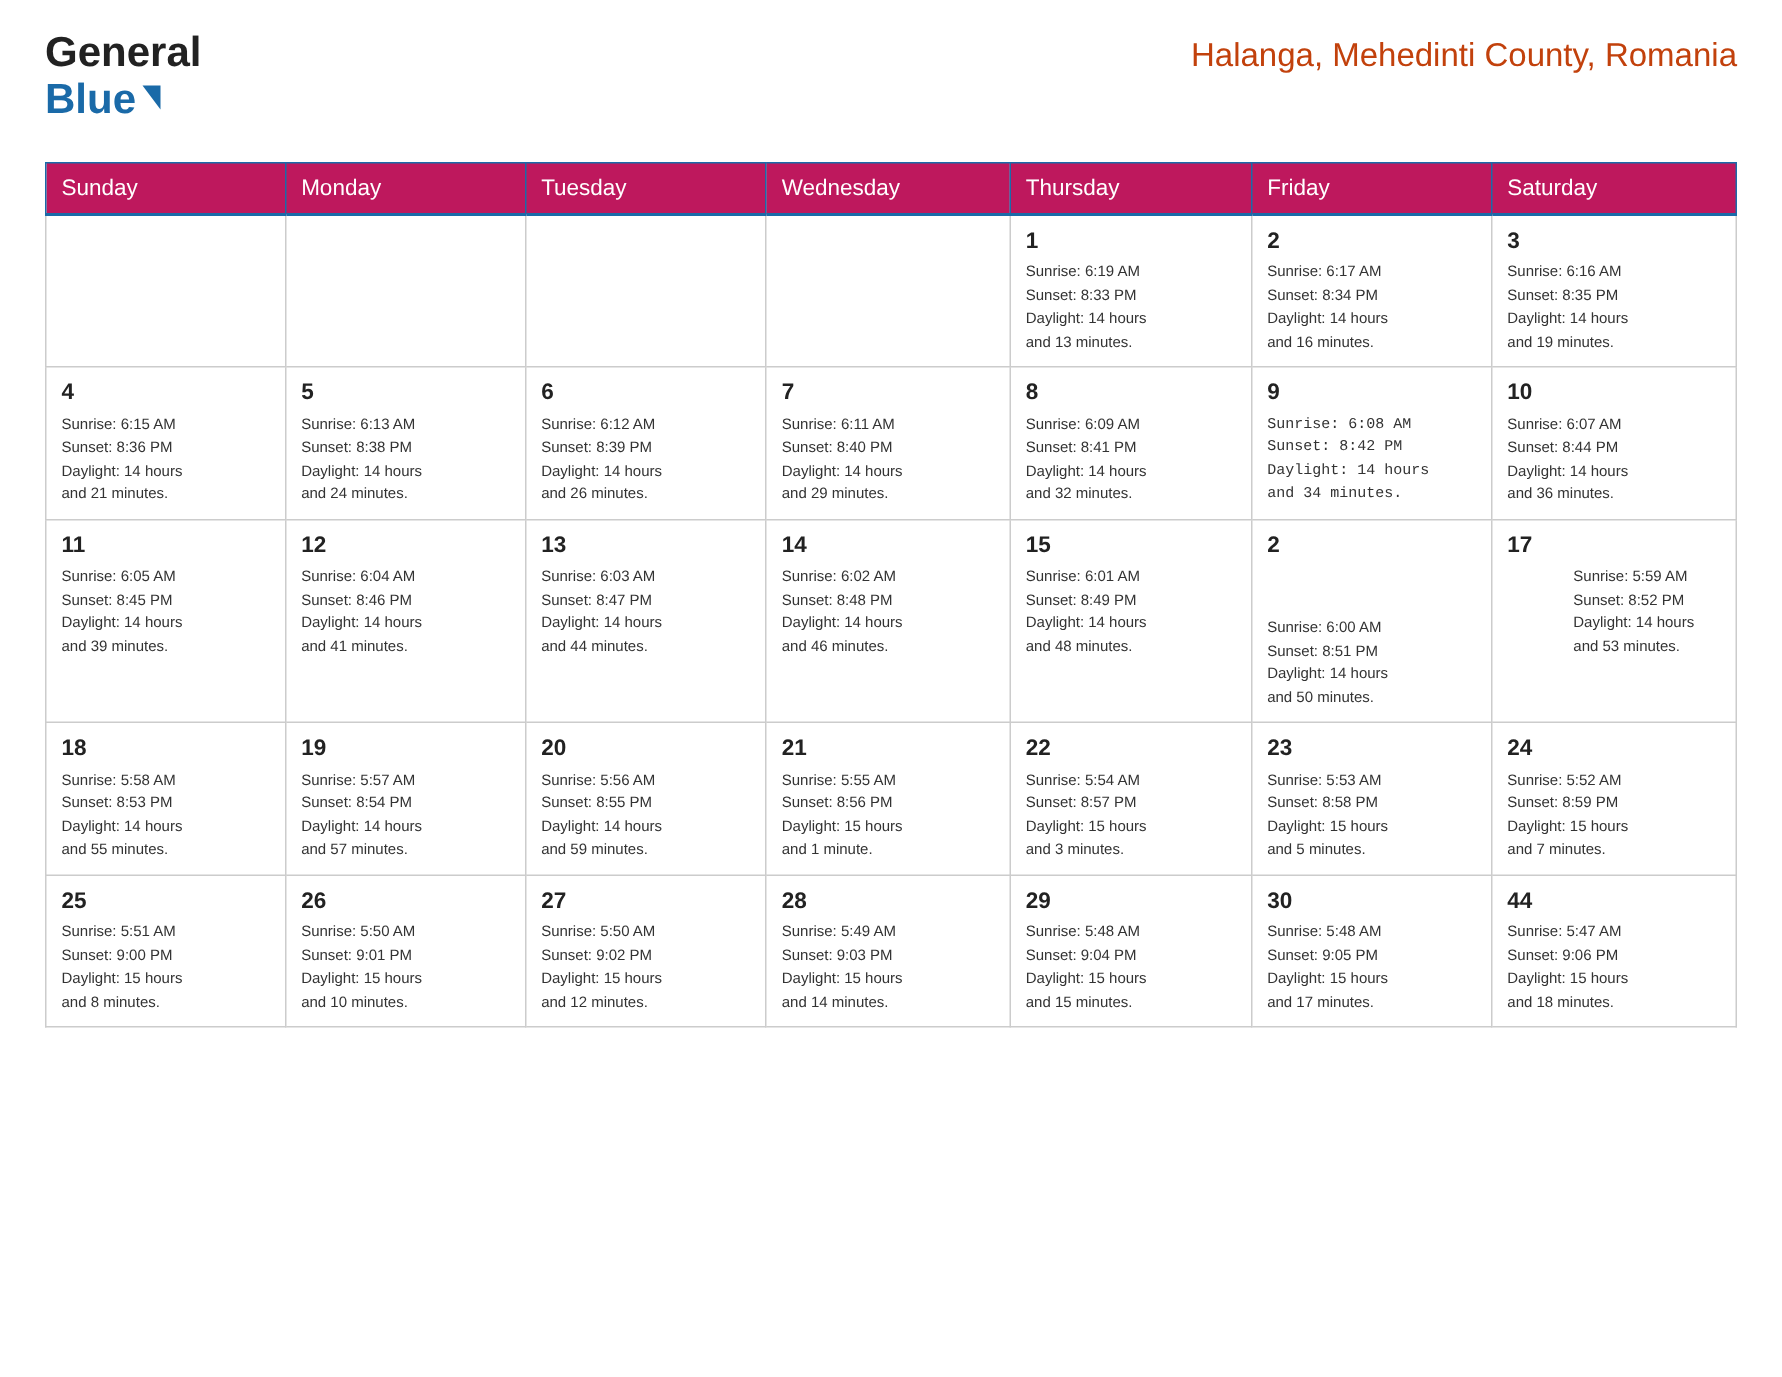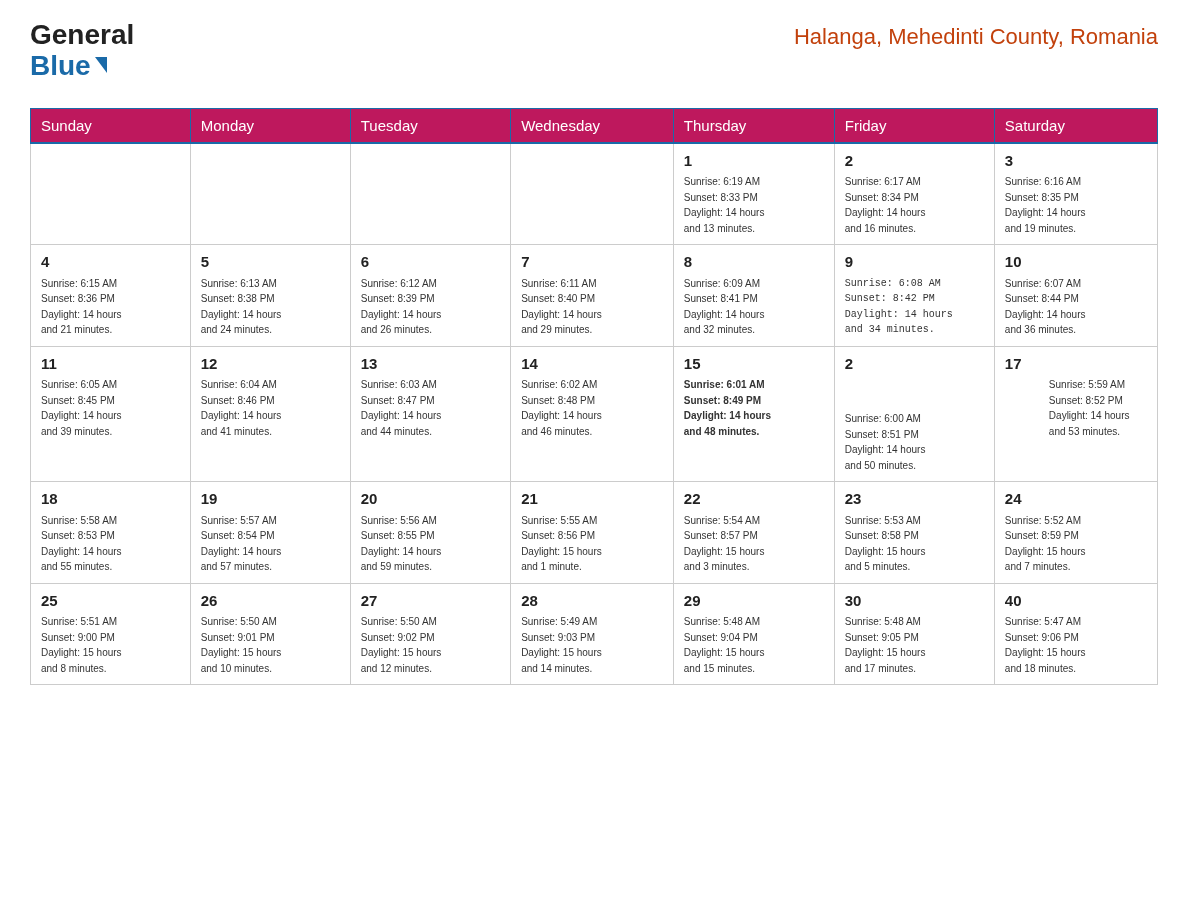--- a/index.html
+++ b/index.html
@@ -240,21 +240,21 @@
         </td>
         <td>
           <div class="day-number">14</div>
           <div class="day-info" style="white-space: pre-line;">Sunrise: 6:02 AM
 Sunset: 8:48 PM
 Daylight: 14 hours
 and 46 minutes.</div>
         </td>
         <td>
           <div class="day-number">15</div>
-          <div class="day-info" style="white-space: pre-line; font-weight: bold;">Sunrise: 6:01 AM
+          <div class="day-info" style="white-space: pre-line;">Sunrise: 6:01 AM
 Sunset: 8:49 PM
 Daylight: 14 hours
 and 48 minutes.</div>
         </td>
         <td>
           <div class="day-number">2</div>
           <div class="day-info" style="white-space: pre-line; margin-top: 36px;">Sunrise: 6:00 AM
 Sunset: 8:51 PM
 Daylight: 14 hours
 and 50 minutes.</div>
@@ -355,21 +355,21 @@
 and 15 minutes.</div>
         </td>
         <td>
           <div class="day-number">30</div>
           <div class="day-info" style="white-space: pre-line;">Sunrise: 5:48 AM
 Sunset: 9:05 PM
 Daylight: 15 hours
 and 17 minutes.</div>
         </td>
         <td>
-          <div class="day-number">40</div>
+          <div class="day-number">44</div>
           <div class="day-info" style="white-space: pre-line;">Sunrise: 5:47 AM
 Sunset: 9:06 PM
 Daylight: 15 hours
 and 18 minutes.</div>
         </td>
       </tr>
     </tbody>
 </table>
 
 </body></html>

